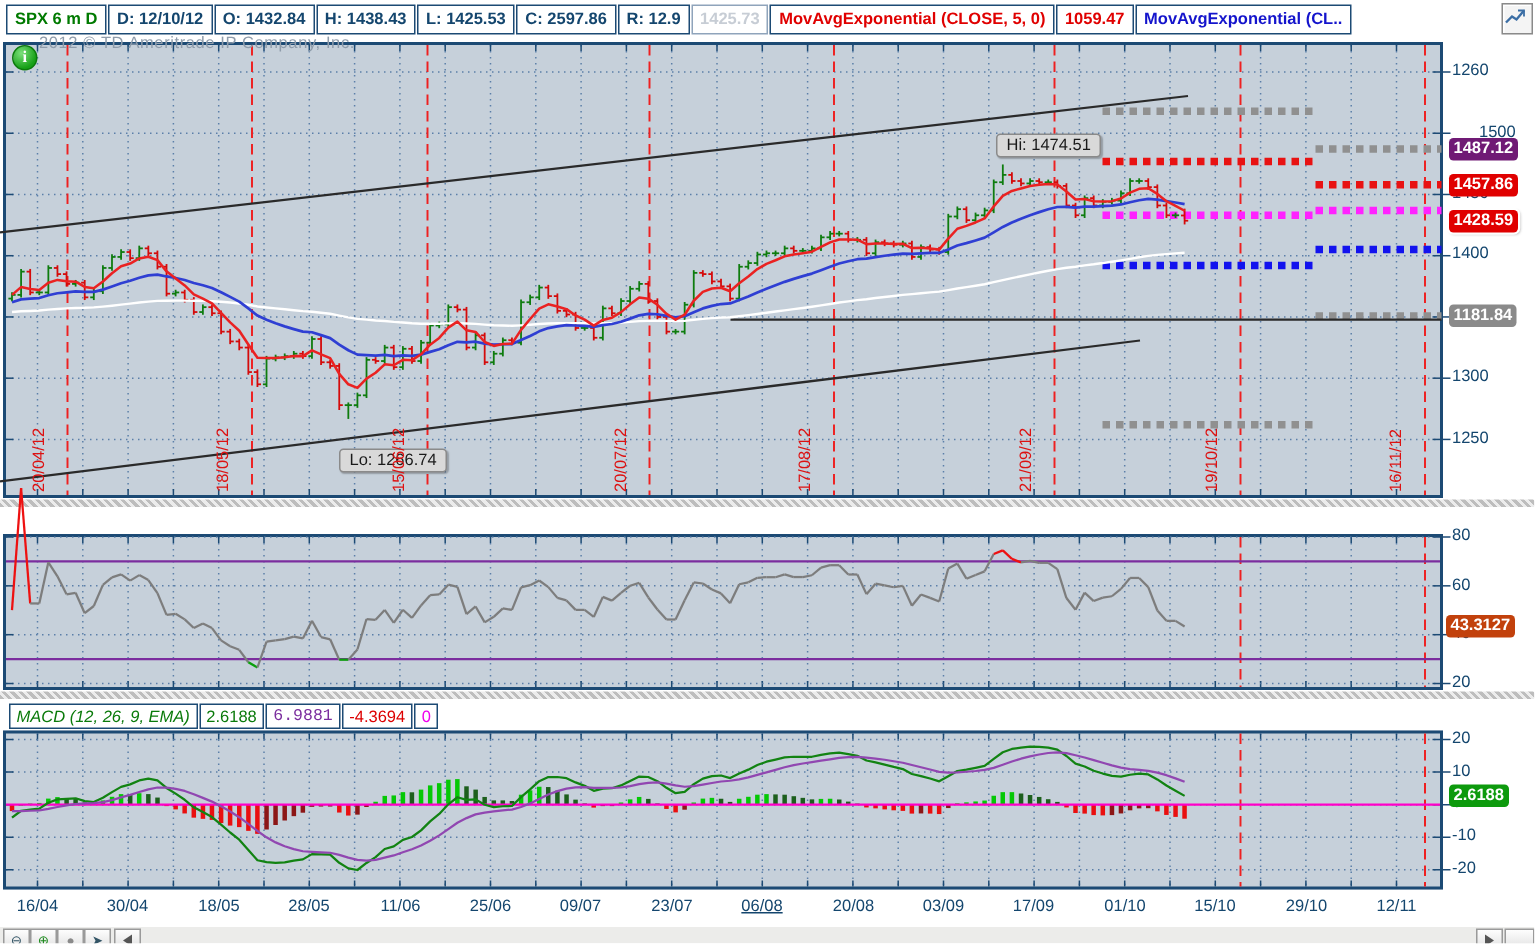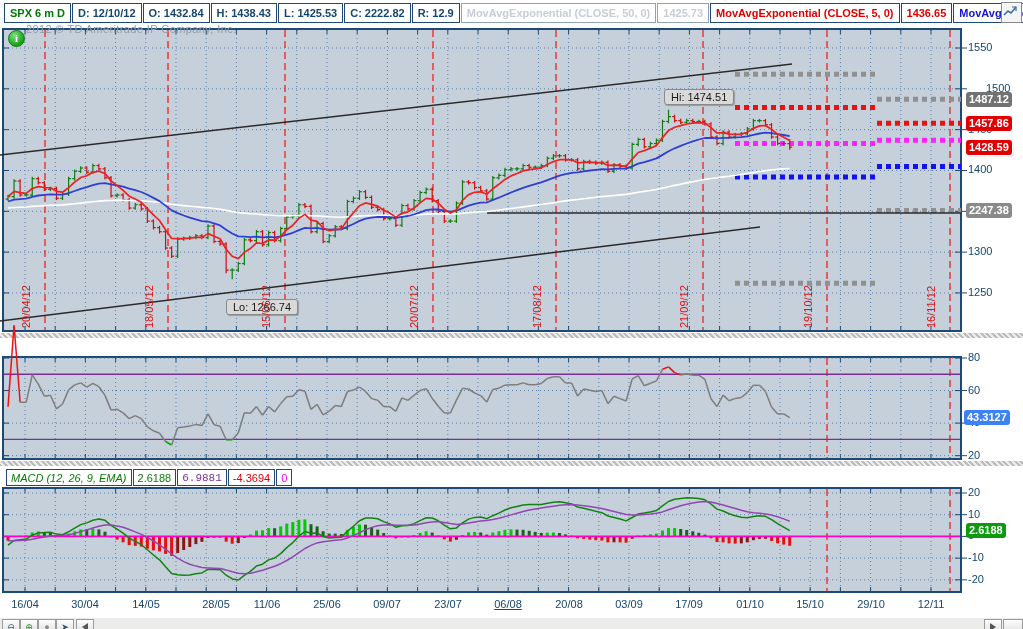--- a/index.html
+++ b/index.html
@@ -45,26 +45,25 @@
 <body>
 
 <div id="app">
 
   <div id="top-header">
     <div class="hcell sym">SPX 6 m D</div>
     <div class="hcell">D: 12/10/12</div>
     <div class="hcell">O: 1432.84</div>
     <div class="hcell">H: 1438.43</div>
     <div class="hcell">L: 1425.53</div>
-    <div class="hcell">C: 2222.82</div>
+    <div class="hcell">C: 2597.86</div>
     <div class="hcell">R: 12.9</div>
-    <div class="hcell dim">MovAvgExponential (CLOSE, 50, 0)</div>
     <div class="hcell dim">1425.73</div>
     <div class="hcell red">MovAvgExponential (CLOSE, 5, 0)</div>
-    <div class="hcell red">1436.65</div>
+    <div class="hcell red">1059.47</div>
     <div class="hcell blue">MovAvgExponential (CL..</div>
   </div>
   <div id="style-btn">
     <svg width="17" height="17" viewBox="0 0 17 17">
       <polyline points="2,12 6,8 9,10 14,4" fill="none" stroke="#3b6ea5" stroke-width="1.6"></polyline>
       <polyline points="10,4 14,4 14,8" fill="none" stroke="#3b6ea5" stroke-width="1.2"></polyline>
     </svg>
   </div>
 
   <div class="panel" id="price-panel" style="left:2px;top:28px;width:960px;height:304px;"></div>
@@ -1110,65 +1109,65 @@
         <polyline points="8,540.8 14.059999999999999,540.7 20.119999999999997,540.5 26.18,540.2 32.239999999999995,539.2 38.3,538.0 44.36,536.9 50.419999999999995,536.0 56.48,535.6 62.54,535.4 68.6,534.7 74.66,533.4 80.72,531.6 86.78,529.9 92.83999999999999,528.0 98.89999999999999,526.2 104.96,525.0 111.02,525.1 117.08,525.9 123.13999999999999,527.3 129.2,529.5 135.26,531.9 141.32,534.4 147.38,537.5 153.44,541.0 159.5,544.8 165.56,549.2 171.61999999999998,554.0 177.67999999999998,558.2 183.73999999999998,561.6 189.79999999999998,564.2 195.85999999999999,566.1 201.92,567.5 207.98,567.9 214.04,568.2 220.1,568.5 226.16,569.9 232.22,571.7 238.27999999999997,573.3 244.33999999999997,573.7 250.39999999999998,573.3 256.46,571.8 262.52,570.3 268.58,568.2 274.64,566.2 280.7,563.7 286.76,560.5 292.82,556.9 298.88,552.7 304.94,548.5 311,545.4 317.06,542.9 323.12,541.7 329.18,540.9 335.23999999999995,540.2 341.29999999999995,539.7 347.35999999999996,538.0 353.41999999999996,535.6 359.47999999999996,532.7 365.53999999999996,529.7 371.59999999999997,527.4 377.65999999999997,525.7 383.71999999999997,524.9 389.78,524.7 395.84,525.2 401.9,525.3 407.96,525.3 414.02,525.0 420.08,524.1 426.14,522.8 432.2,521.9 438.26,521.6 444.32,522.4 450.38,523.6 456.44,524.5 462.49999999999994,524.1 468.55999999999995,523.1 474.61999999999995,522.0 480.67999999999995,521.0 486.73999999999995,520.5 492.79999999999995,519.6 498.85999999999996,518.3 504.91999999999996,516.6 510.97999999999996,514.9 517.04,513.2 523.1,511.5 529.16,510.1 535.2199999999999,509.0 541.28,508.1 547.3399999999999,507.1 553.4,506.2 559.4599999999999,505.3 565.52,504.8 571.5799999999999,504.6 577.64,505.1 583.6999999999999,505.7 589.76,506.5 595.8199999999999,507.5 601.88,508.5 607.9399999999999,510.0 614,511.5 620.06,513.0 626.12,514.6 632.18,515.1 638.24,514.9 644.3,514.5 650.36,514.0 656.42,513.3 662.4799999999999,511.9 668.54,509.8 674.5999999999999,507.7 680.66,505.8 686.7199999999999,504.2 692.78,503.0 698.8399999999999,502.0 704.9,501.6 710.9599999999999,502.1 717.02,503.5 723.0799999999999,505.0 729.14,506.7 735.1999999999999,508.5 741.26,510.3 747.3199999999999,511.8 753.38,512.7 759.4399999999999,513.3 765.5,513.9 771.56,515.1 777.62,516.8 783.68,518.9 789.7399999999999,521.2" fill="none" stroke="#9147b1" stroke-width="1.5" stroke-linejoin="round"></polyline>
       </svg></div>
 
   <div id="info-icon">i</div>
   <div id="copyright">2012 © TD Ameritrade IP Company, Inc.</div>
 
   <div class="annot" style="left:664px;top:89px;">Hi: 1474.51</div>
   <div class="annot" style="left:226px;top:299px;">Lo: 1266.74</div>
 
   <div id="overlay">
-      <div class="axlab" style="left:968px;top:41px;">1550</div>
+      <div class="axlab" style="left:968px;top:41px;">1260</div>
       <div class="axlab" style="left:968px;top:82px;margin-left:18px;">1500</div>
       <div class="axlab" style="left:968px;top:123px;">1450</div>
       <div class="axlab" style="left:968px;top:163px;">1400</div>
       <div class="axlab" style="left:968px;top:204px;">1350</div>
       <div class="axlab" style="left:968px;top:245px;">1300</div>
       <div class="axlab" style="left:968px;top:286px;">1250</div>
       <div class="axlab" style="left:968px;top:351px;">80</div>
       <div class="axlab" style="left:968px;top:384px;">60</div>
       <div class="axlab" style="left:968px;top:416px;">40</div>
       <div class="axlab" style="left:968px;top:449px;">20</div>
       <div class="axlab" style="left:968px;top:486px;">20</div>
       <div class="axlab" style="left:968px;top:508px;">10</div>
       <div class="axlab" style="left:968px;top:529px;">0</div>
       <div class="axlab" style="left:968px;top:551px;">-10</div>
       <div class="axlab" style="left:968px;top:573px;">-20</div>
       <div class="axlab xlab" style="left:25px;top:598px;">16/04</div>
       <div class="axlab xlab" style="left:85px;top:598px;">30/04</div>
-      <div class="axlab xlab" style="left:146px;top:598px;">14/05</div>
-      <div class="axlab xlab" style="left:216px;top:598px;">28/05</div>
+      <div class="axlab xlab" style="left:146px;top:598px;">18/05</div>
+      <div class="axlab xlab" style="left:206px;top:598px;">28/05</div>
       <div class="axlab xlab" style="left:267px;top:598px;">11/06</div>
       <div class="axlab xlab" style="left:327px;top:598px;">25/06</div>
       <div class="axlab xlab" style="left:387px;top:598px;">09/07</div>
       <div class="axlab xlab" style="left:448px;top:598px;">23/07</div>
       <div class="axlab xlab" style="left:508px;top:598px;text-decoration:underline;">06/08</div>
       <div class="axlab xlab" style="left:569px;top:598px;">20/08</div>
       <div class="axlab xlab" style="left:629px;top:598px;">03/09</div>
       <div class="axlab xlab" style="left:689px;top:598px;">17/09</div>
       <div class="axlab xlab" style="left:750px;top:598px;">01/10</div>
       <div class="axlab xlab" style="left:810px;top:598px;">15/10</div>
       <div class="axlab xlab" style="left:871px;top:598px;">29/10</div>
       <div class="axlab xlab" style="left:931px;top:598px;">12/11</div>
       <div class="vdate" style="left:32px;top:316px;">20/04/12</div>
       <div class="vdate" style="left:155px;top:316px;">18/05/12</div>
       <div class="vdate" style="left:272px;top:316px;">15/06/12</div>
       <div class="vdate" style="left:420px;top:316px;">20/07/12</div>
       <div class="vdate" style="left:543px;top:316px;">17/08/12</div>
       <div class="vdate" style="left:690px;top:316px;">21/09/12</div>
       <div class="vdate" style="left:814px;top:316px;">19/10/12</div>
       <div class="vdate" style="left:937px;top:316px;">16/11/12</div>
-      <div class="bubble" style="left:966px;top:92px;background:#737373;">1487.12</div>
+      <div class="bubble" style="left:966px;top:92px;background:#701a75;">1487.12</div>
       <div class="bubble" style="left:966px;top:116px;background:#e00000;">1457.86</div>
       <div class="bubble" style="left:966px;top:140px;background:#e00000;box-shadow:0 0 0 1.5px #fff,1px 1px 2px #999;">1428.59</div>
-      <div class="bubble" style="left:966px;top:203px;background:#8a8a8a;">2247.38</div>
-      <div class="bubble" style="left:964px;top:410px;background:#3b82f6;">43.3127</div>
+      <div class="bubble" style="left:966px;top:203px;background:#8a8a8a;">1181.84</div>
+      <div class="bubble" style="left:964px;top:410px;background:#c2410c;">43.3127</div>
       <div class="bubble" style="left:966px;top:523px;background:#0d9a0d;">2.6188</div>
     </div>
 
   <div id="toolbar-strip"></div>
   <div class="tbtn" style="left:2px;top:619px;">⊖</div>
   <div class="tbtn" style="left:20px;top:619px;" style2=""><span style="color:#1d8a1d;">⊕</span></div>
   <div class="tbtn" style="left:38px;top:619px;"><span style="color:#8a8a8a;">●</span></div>
   <div class="tbtn" style="left:56px;top:619px;">➤</div>
   <div class="tbtn" style="left:76px;top:619px;"><span class="tri" style="border-width:4px 6px 4px 0;border-color:transparent #555 transparent transparent;margin-top:3px;"></span></div>
   <div class="tbtn" style="left:984px;top:619px;"><span class="tri" style="border-width:4px 0 4px 6px;border-color:transparent transparent transparent #555;margin-top:3px;"></span></div>

